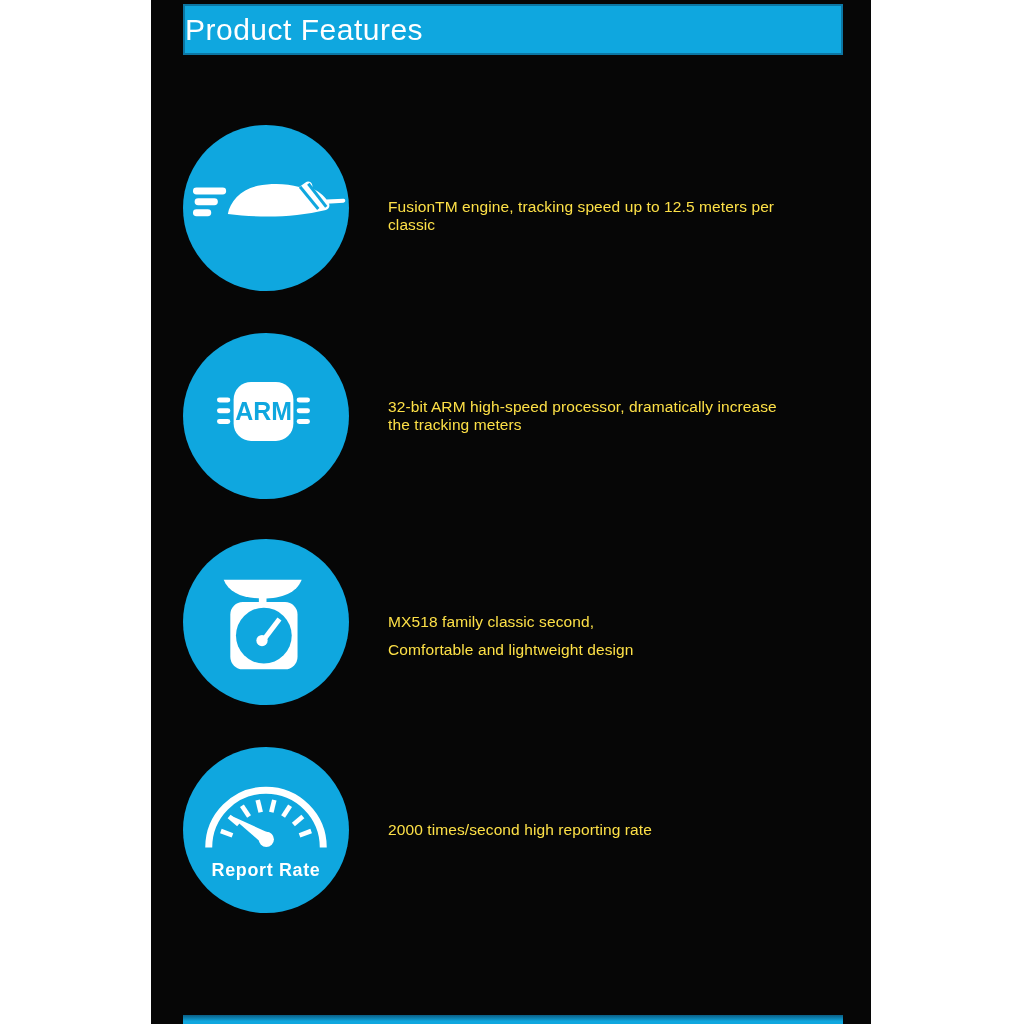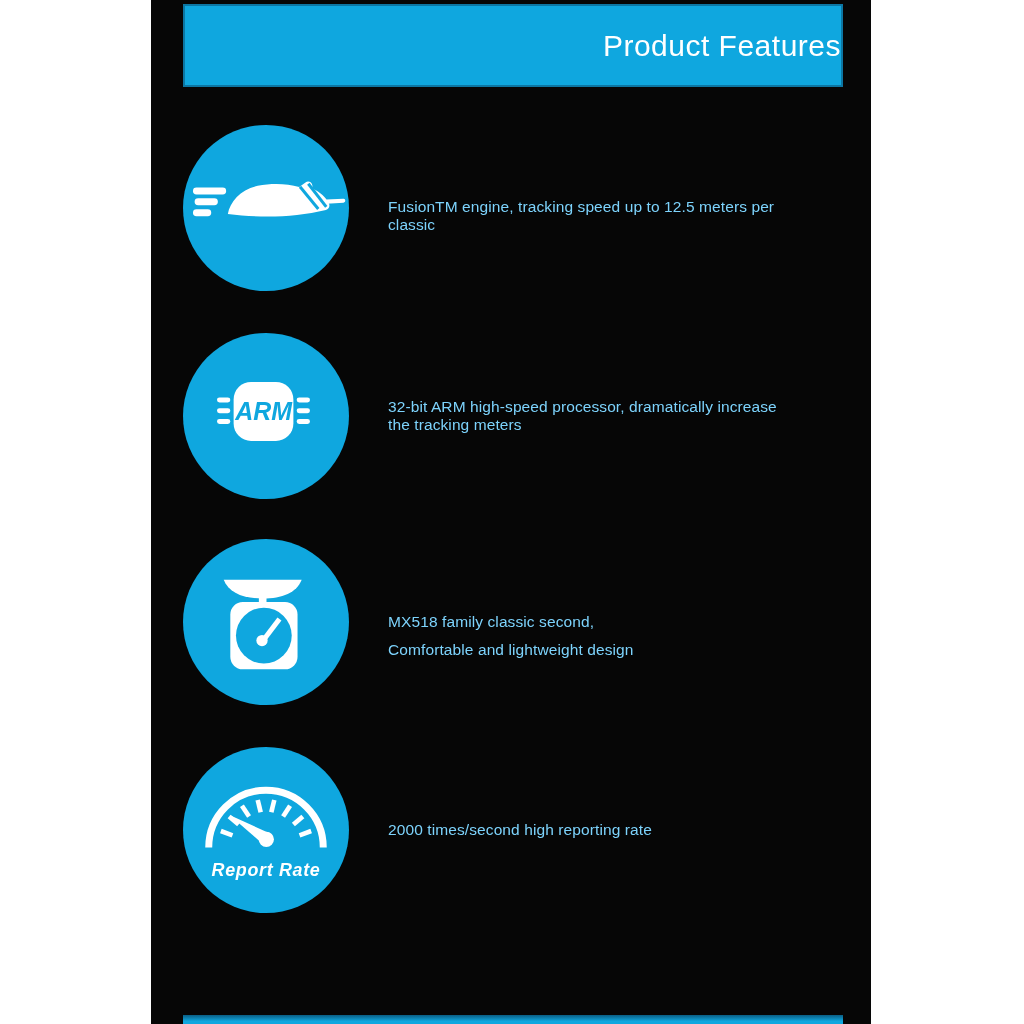--- a/index.html
+++ b/index.html
@@ -4,36 +4,36 @@
 <style>
   html,body{margin:0;padding:0;background:#ffffff;}
   .page{
     position:relative;width:1024px;height:1024px;background:#ffffff;overflow:hidden;
     font-family:"Liberation Sans", sans-serif;
   }
   .panel{
     position:absolute;left:151px;top:0;width:720px;height:1024px;background:#060606;
   }
   .banner{
-    position:absolute;left:32px;top:4px;width:660px;height:83px;
+    position:absolute;left:32px;top:4px;width:660px;height:51px;
     background:#0fa7df;border:2px solid rgba(9,60,92,0.45);box-sizing:border-box;
-    display:flex;align-items:center;justify-content:flex-end;
+    display:flex;align-items:center;justify-content:flex-start;
   }
   .banner-title{
     color:#ffffff;font-size:30px;font-weight:400;letter-spacing:0.5px;
   }
   .feature-row{
     position:absolute;left:32px;width:656px;height:166px;
     display:flex;align-items:center;
   }
   .row1{top:125px}.row2{top:333px}.row3{top:539px}.row4{top:747px}
-  .badge{width:166px;height:166px;flex:0 0 166px;font-style:italic;}
+  .badge{width:166px;height:166px;flex:0 0 166px;}
   .badge svg{width:166px;height:166px;display:block;}
   .copy{
-    margin-left:39px;color:#7dd3fc;font-size:15.5px;line-height:18.5px;
+    margin-left:39px;color:#fde047;font-size:15.5px;line-height:18.5px;
     letter-spacing:0.1px;
   }
   .nudge8{position:relative;top:8px;}
   .nudge14{position:relative;top:14px;}
   .row3 .line + .line{margin-top:9px;text-align:right;}
   .bottom-strip{
     position:absolute;left:32px;top:1015px;width:660px;height:9px;
     background:linear-gradient(to bottom,#0a5d84,#0fa7df 70%);
   }
 </style>

